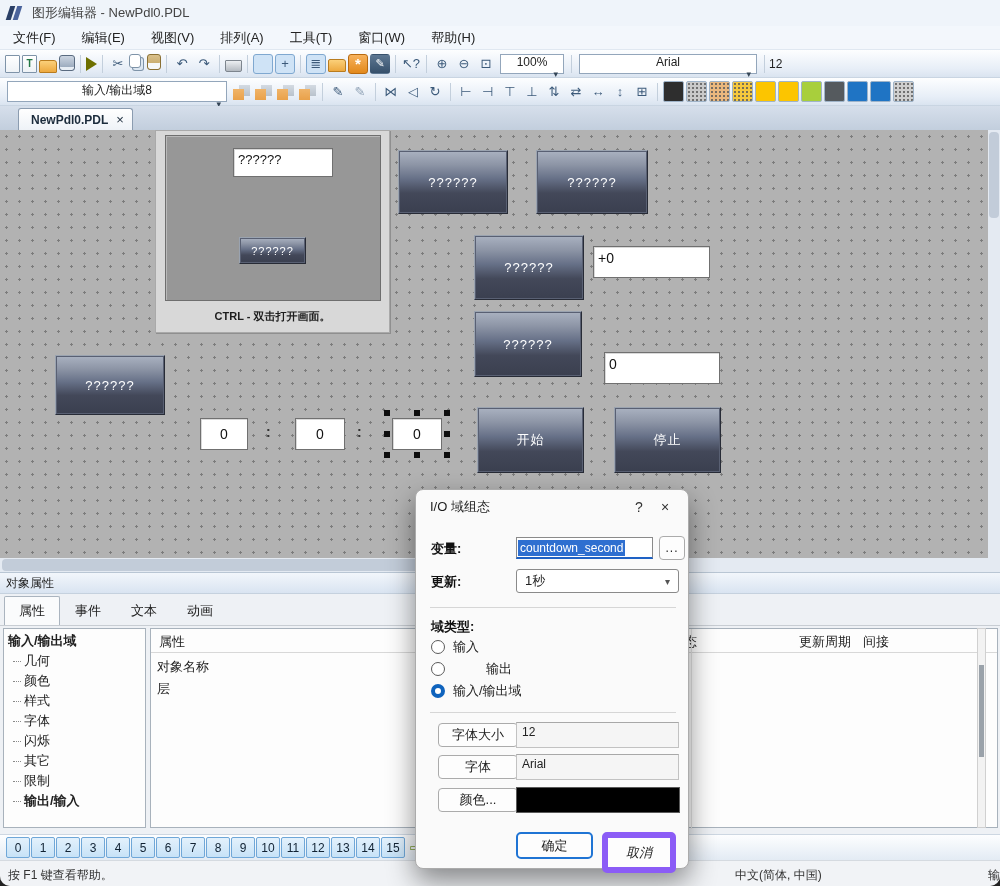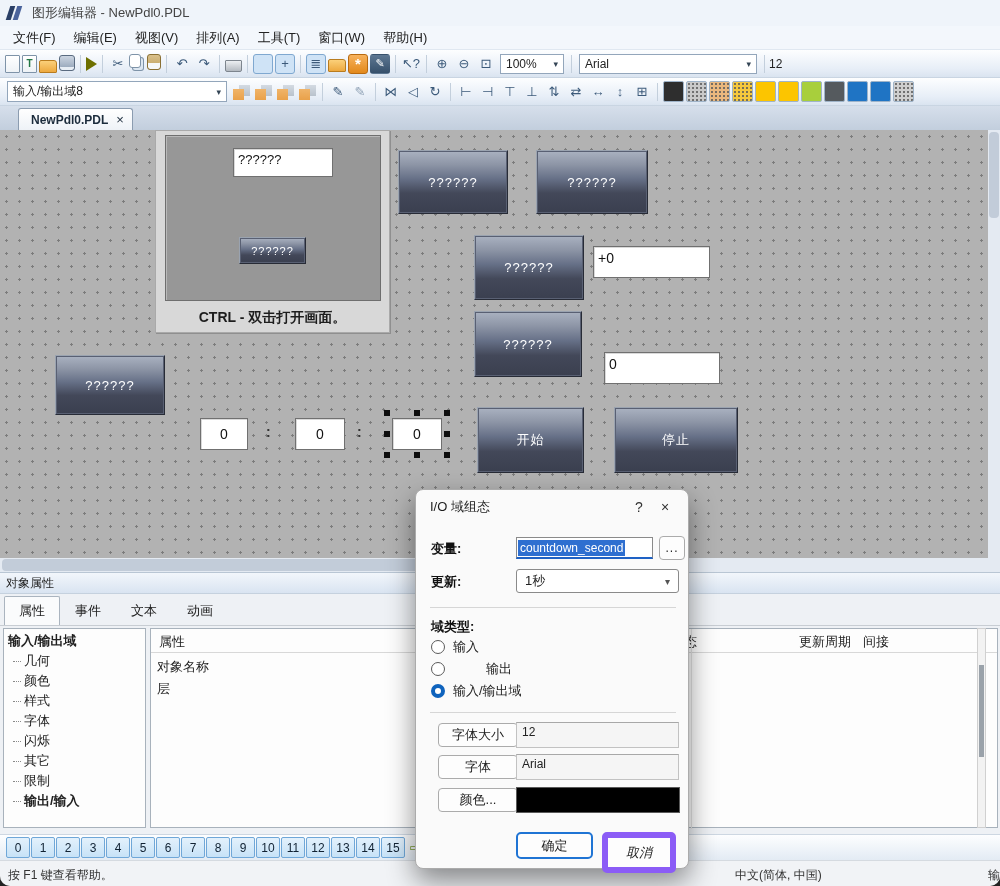--- a/index.html
+++ b/index.html
@@ -9,21 +9,21 @@
          border-radius:0 0 10px 10px; font-size:13px; color:#222; }
 
   
   .titlebar { position:absolute; left:0; top:0; width:1000px; height:26px; background:#eff4fa;
               display:flex; align-items:center; padding-left:8px; font-size:13px; color:#444; }
   .app-ico { width:16px; height:14px; margin-right:8px; position:relative; }
   .app-ico i { position:absolute; width:5px; height:14px; background:#2a3f66; transform:skewX(-18deg); }
   .app-ico i:nth-child(2){ left:7px; background:#51master? }
   .app-ico i.b2 { left:7px; background:#4a639c; }
   .menubar { position:absolute; left:0; top:26px; width:1000px; height:24px; background:#f3f7fc;
-             display:flex; align-items:center; padding-left:4px; border-bottom:1px solid #e0e8f1; }
+             display:flex; align-items:center; padding-left:4px; border-bottom:1px solid #e0e8f1;gap:8px; }
   .menu-item { padding:3px 9px; cursor:default; }
 
   .toolbar { position:absolute; left:0; width:1000px; height:28px;
              background:linear-gradient(#fdfeff,#e7eef7 70%,#dae4f0); border-bottom:1px solid #c9d5e2;
              display:flex; align-items:center; padding:0 4px; }
   #tb1 { top:50px; } #tb2 { top:78px; }
   .tbsep { width:1px; height:18px; background:#c3cfdc; margin:0 4px; flex:0 0 1px; }
   .tbi { width:20px; height:20px; display:inline-flex; align-items:center; justify-content:center;
          font-size:13px; color:#3c5a7a; border:1px solid transparent; border-radius:3px; margin:0 1px;
          flex:0 0 auto; cursor:default; overflow:hidden; }
@@ -45,21 +45,21 @@
   .i-grid { background-color:#e7f1fc; background-image:radial-gradient(#46698c 1px,transparent 1.2px);
             background-size:5px 5px; background-position:2px 2px; }
   .i-wizard{ background:linear-gradient(#f7b25c,#e2891c); border:1px solid #b86a10; color:#fff;
             font-weight:bold; font-size:15px; }
   .i-tags { background:linear-gradient(#5d7792,#36506b); color:#fff; font-size:11px; }
   .i-grp  { background:linear-gradient(#f0b469,#e9a14a) 1px 6px/11px 11px no-repeat,
             linear-gradient(#d3dae2,#b9c2cc) 7px 2px/11px 11px no-repeat; }
   .dim { opacity:.55; }
 
   .combo { height:20px; border:1px solid #93a6bb; background:#fff; font-size:12px;
-           display:inline-flex; align-items:center; padding:0 5px; margin:0 3px; position:relative; }
+           display:inline-flex; align-items:center; padding:0 5px; margin:0 3px; position:relative;flex-direction:column; }
   .combo .chev { margin-left:auto; padding-left:6px; font-size:9px; color:#345; }
   .fsize-box { margin-left:4px; padding:2px 4px; font-size:12px; border-left:1px solid #c3cfdc; }
 
   
   .tabbar { position:absolute; left:0; top:106px; width:1000px; height:24px;
             background:linear-gradient(#d6dfeb,#c2cedd); display:flex; align-items:flex-end; padding-left:18px; }
   .doc-tab { height:22px; background:linear-gradient(#ffffff,#eef2f7); border:1px solid #8b9cb0; border-bottom:none;
              border-radius:3px 3px 0 0; display:flex; align-items:center; gap:8px; padding:0 8px 0 12px;
              font-size:12px; font-weight:bold; color:#1c2c3c; }
   .doc-tab .x { font-size:13px; font-weight:normal; cursor:pointer; }
@@ -75,21 +75,21 @@
              box-shadow:inset 0 0 0 1px #596073; cursor:default; }
   .io-field { position:absolute; background:#fff; border:1px solid #707070;
               box-shadow:inset 1px 1px 0 #d9d9d9; font-size:14px; color:#111; display:flex;
               align-items:flex-start; padding:3px 4px; cursor:default; }
   .io-field.center { align-items:center; justify-content:center; padding:0; }
   .colon { position:absolute; font-size:14px; font-weight:bold; color:#333; }
   .grp-frame { position:absolute; left:155px; top:0; width:235px; height:203px; background:#d8d8d8;
                border:1px solid #a9a9a9; box-shadow:1px 1px 0 #8f8f8f; }
   .grp-inner { position:absolute; left:9px; top:4px; width:216px; height:166px; background:#979797;
                border:1px solid #6e6e6e; box-shadow:inset 1px 1px 0 #b9b9b9; }
-  .grp-caption { position:absolute; left:0; top:178px; width:100%; text-align:center; font-size:14px;
+  .grp-caption { position:absolute; left:0; top:178px; width:100%; text-align:center; font-size:11px;
                font-weight:bold; color:#1d1d1d; }
   .hnd { position:absolute; width:6px; height:6px; background:#0d0d0d; z-index:5; }
   .vscroll { position:absolute; right:0; top:0; width:12px; height:428px; background:#e4eaf2; }
   .vscroll .thumb { position:absolute; left:1px; top:2px; width:10px; height:86px; background:#c2ccd9; border-radius:4px; }
   .hscrollbar { position:absolute; left:0; top:558px; width:1000px; height:14px; background:#e4eaf2; }
   .hscrollbar .thumb { position:absolute; left:2px; top:1px; width:430px; height:12px; background:#c2ccd9; border-radius:4px; }
 
   
   .prop-header { position:absolute; left:0; top:572px; width:1000px; height:22px;
                  background:linear-gradient(#f2f6fb,#d9e4f1); border-top:1px solid #b9c6d4;
@@ -335,21 +335,21 @@
     <div class="hnd" style="left:384px;top:280px"></div>
     <div class="hnd" style="left:414px;top:280px"></div>
     <div class="hnd" style="left:444px;top:280px"></div>
     <div class="hnd" style="left:384px;top:301px"></div>
     <div class="hnd" style="left:444px;top:301px"></div>
     <div class="hnd" style="left:384px;top:322px"></div>
     <div class="hnd" style="left:414px;top:322px"></div>
     <div class="hnd" style="left:444px;top:322px"></div>
 
     <div class="hmi-btn" style="left:477px;top:277px;width:107px;height:66px">开始</div>
-    <div class="hmi-btn" style="left:614px;top:277px;width:124px;height:66px">停止</div>
+    <div class="hmi-btn" style="left:614px;top:277px;width:107px;height:66px">停止</div>
 
     <div class="vscroll">
         <div class="thumb"></div>
       </div>
   </div>
   <div class="hscrollbar">
       <div class="thumb"></div>
     </div>
 
   <div class="prop-header">

